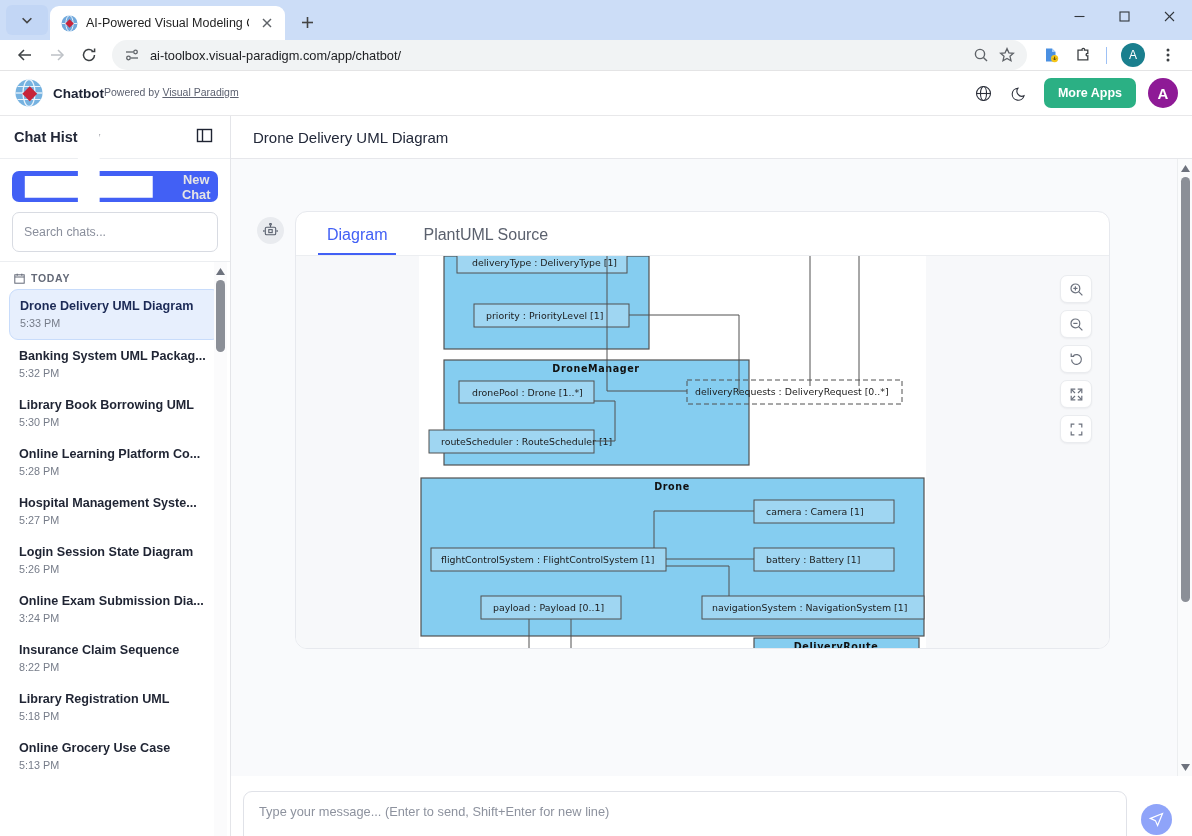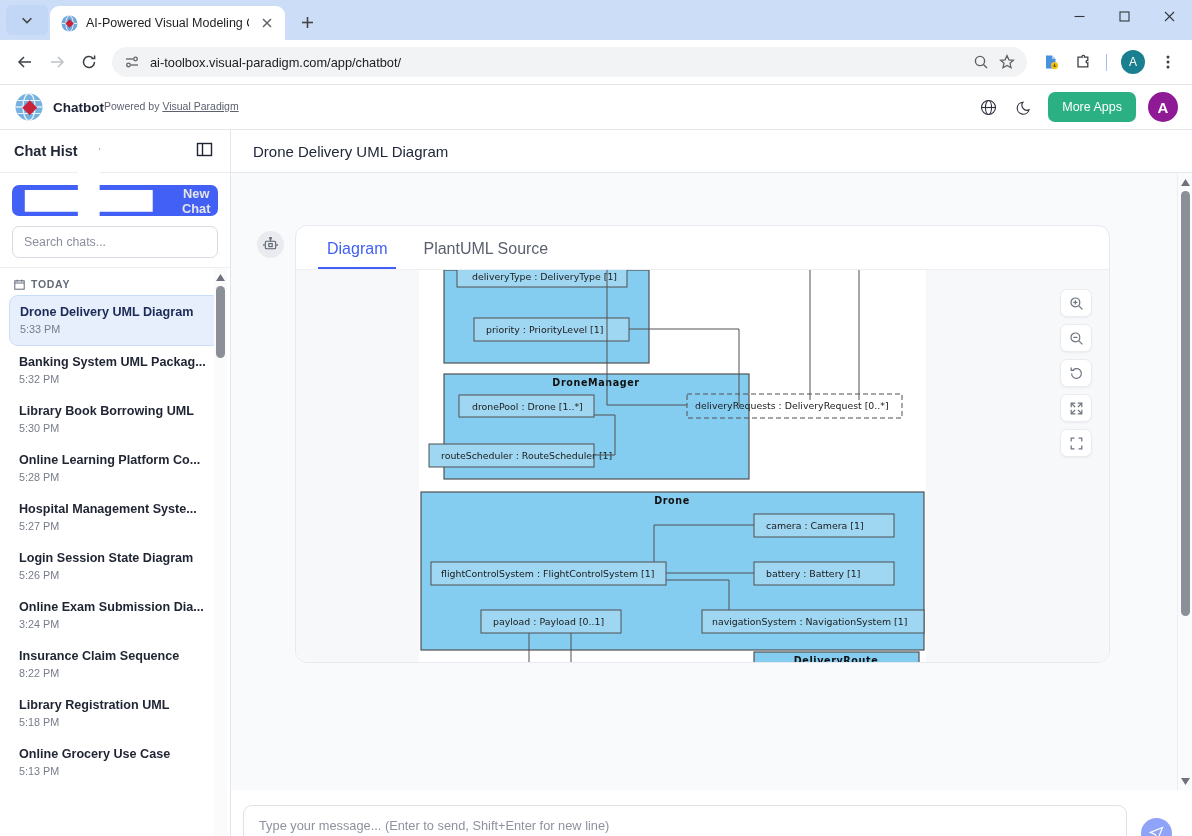--- a/index.html
+++ b/index.html
@@ -42,21 +42,21 @@
   }
   .new-tab-btn svg { width: 13px; height: 13px; }
   .win-controls { position: absolute; right: 0; top: 0; display: flex; }
   .win-btn {
     width: 45px; height: 33px; display: flex; align-items: center;
     justify-content: center;
   }
   .win-btn svg { width: 11px; height: 11px; }
 
   .browser-toolbar {
-    height: 45px; background: #ffffff; display: flex; align-items: center;
+    height: 31px; background: #ffffff; display: flex; align-items: center;
     padding: 0 10px; gap: 2px; border-bottom: 1px solid #e4e4e5;
   }
   .nav-btn {
     width: 30px; height: 30px; display: flex; align-items: center;
     justify-content: center; border-radius: 50%; flex: 0 0 30px;
   }
   .nav-btn svg { width: 16px; height: 16px; }
   .nav-btn.disabled svg { stroke: #bdc1c6; }
   .omnibox {
     flex: 1; height: 30px; background: #f1f3f4; border-radius: 16px;
@@ -87,21 +87,21 @@
   .brand-name { font-size: 13.5px; font-weight: bold; color: #1c2233; line-height: 15px; }
   .brand-sub { font-size: 10.5px; color: #5c6170; line-height: 13px; }
   .brand-sub a { color: #5c6170; text-decoration: underline; }
   .header-right { margin-left: auto; display: flex; align-items: center; gap: 12px; }
   .hdr-icon-btn {
     width: 24px; height: 24px; display: flex; align-items: center;
     justify-content: center;
   }
   .hdr-icon-btn svg { width: 17px; height: 17px; }
   .more-apps-btn {
-    background: #2bb084; color: #fff; font-size: 12.5px; font-weight: normal;
+    background: #2bb084; color: #fff; font-size: 12.5px; font-weight: bold;
     border: none; border-radius: 7px; padding: 8px 14px; cursor: pointer;
   }
   .avatar-purple {
     width: 30px; height: 30px; border-radius: 50%; background: #8e1a96;
     color: #fff; font-size: 15px; font-weight: bold; display: flex;
     align-items: center; justify-content: center;
   }
 
   
   .app-body { display: flex; height: 746px; }
@@ -119,21 +119,21 @@
   .panel-toggle { margin-left: auto; width: 20px; height: 20px; }
   .panel-toggle svg { width: 17px; height: 17px; display: block; }
   .new-chat-btn {
     margin: 12px 12px 0 12px; height: 31px; background: #4260f5; color: #e5e5e5;
     border: none; border-radius: 7px; font-size: 12.8px; font-weight: bold;
     display: flex; align-items: center; justify-content: center; gap: 9px;
     cursor: pointer;
   }
   .search-wrap { margin: 10px 12px 9px 12px; }
   .search-input {
-    width: 100%; height: 32px; border: 1px solid #d8dbe2; border-radius: 7px;
+    width: 100%; height: 40px; border: 1px solid #d8dbe2; border-radius: 7px;
     padding: 0 11px; font-size: 12.3px; color: #737373;
     font-family: "Liberation Sans", sans-serif; outline: none;
   }
   .search-input::placeholder { color: #8a8f9c; }
   .chat-scroll-area {
     flex: 1; overflow: hidden; position: relative;
     border-top: 1px solid #eceef1;
   }
   .group-label {
     display: flex; align-items: center; gap: 6px; padding: 10px 14px 5px 14px;

